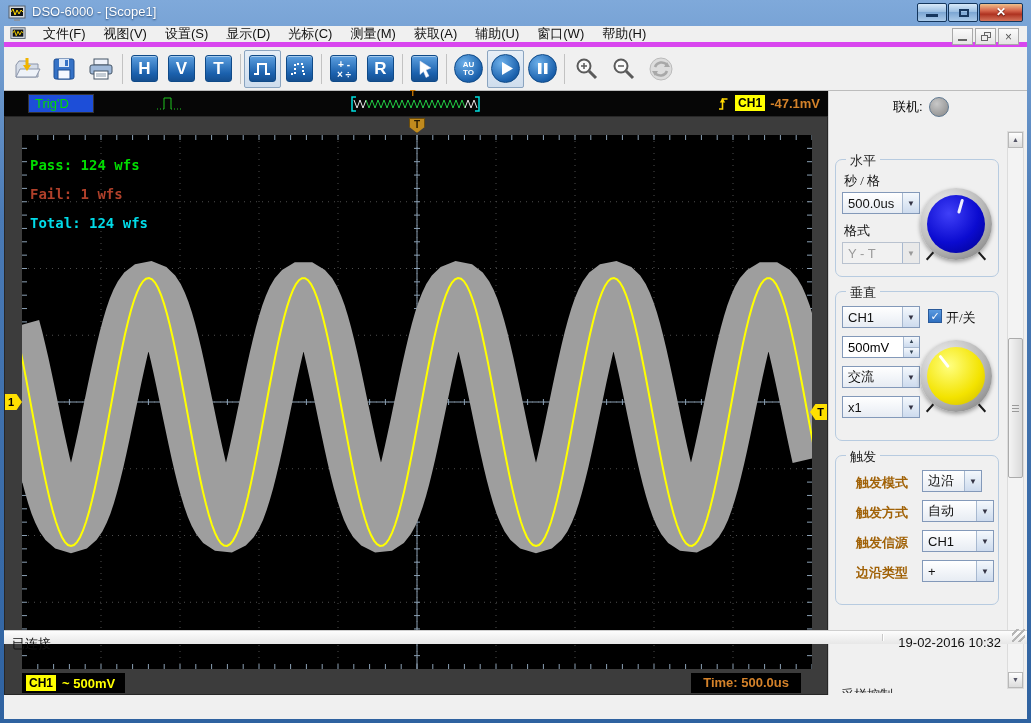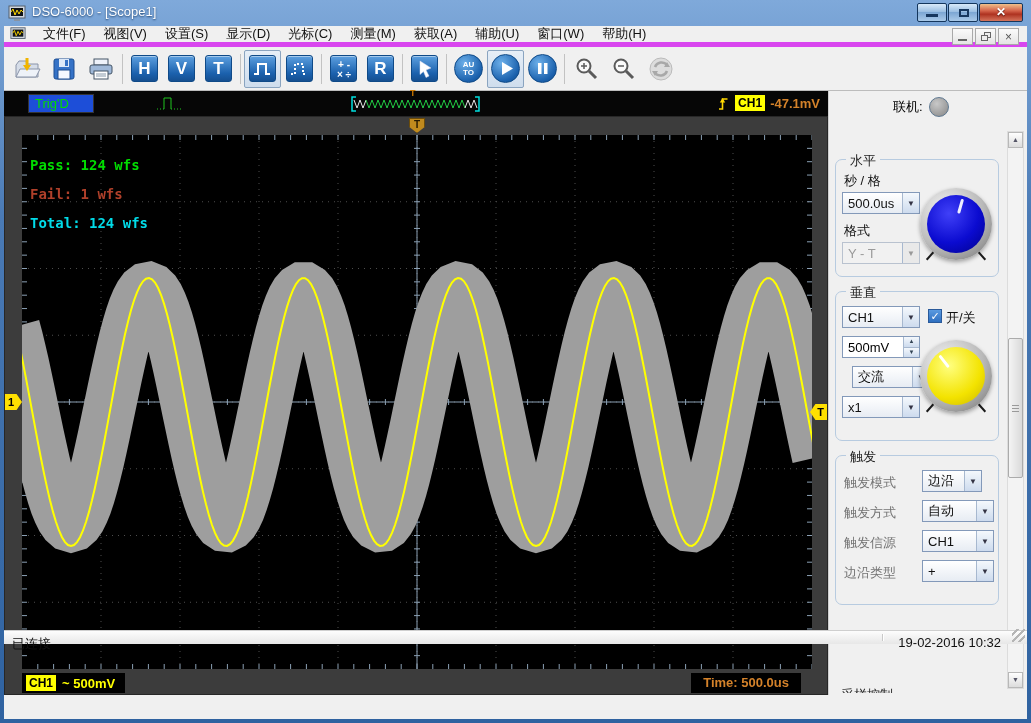--- a/index.html
+++ b/index.html
@@ -63,21 +63,21 @@
     clip-path:polygon(0 0,100% 0,100% 58%,50% 100%,0 58%);text-align:center;line-height:12px;font-size:10px;color:#241800;}
   .chinfo{position:absolute;left:17px;top:556px;height:20px;background:#000;display:flex;align-items:center;gap:6px;padding:0 10px 0 4px;}
   .chscale{color:#ffff00;font-size:13px;font-weight:bold;}
   .timeinfo{position:absolute;right:26px;top:556px;height:20px;background:#000;color:#d4822a;font-size:13px;font-weight:bold;line-height:20px;padding:0 12px;}
   
   .rpanel{position:absolute;left:824px;top:65px;width:199px;height:604px;background:#f0f0f0;border-left:1px solid #cfcfcf;font-size:13px;}
   .linkrow{position:absolute;left:64px;top:6px;display:flex;align-items:center;gap:6px;}
   .linkdot{width:20px;height:20px;border-radius:50%;background:radial-gradient(circle at 38% 32%,#c8c8c8,#9a9a9a 70%,#808080);border:1px solid #5f7890;}
   .grp{position:absolute;left:6px;width:164px;border:1px solid #b7cbe0;border-radius:7px;margin-top:36px;}
   .grp-title{position:absolute;top:-8px;left:10px;background:#f0f0f0;padding:0 4px;color:#222;}
-  .lbl{position:absolute;color:#111;}
+  .lbl{position:absolute;color:#111;font-family:Liberation Serif, serif;}
   .dd{position:absolute;height:22px;width:78px;border:1px solid #8399b9;background:linear-gradient(#ffffff,#e7ecf3);display:flex;align-items:center;}
   .dd .txt{flex:1;padding-left:5px;font-size:13px;color:#111;white-space:nowrap;overflow:hidden;}
   .dd .arw{width:17px;height:100%;display:flex;align-items:center;justify-content:center;border-left:1px solid #a7b8cf;
     background:linear-gradient(#f4f8fc,#cddbee);font-size:8px;color:#334;}
   .dd.disabled{background:#f1f1f1;border-color:#b9c2cf;}
   .dd.disabled .txt{color:#9a9a9a;}
   .dd.disabled .arw{background:#e9e9e9;color:#999;}
   .spin{position:absolute;height:22px;width:78px;border:1px solid #8399b9;background:#fff;display:flex;align-items:center;}
   .spin .txt{flex:1;padding-left:5px;font-size:13px;}
   .spin .arrs{width:16px;height:100%;border-left:1px solid #a7b8cf;display:flex;flex-direction:column;}
@@ -89,21 +89,21 @@
     background:radial-gradient(circle at 35% 30%,#f2f2f2,#b9b9b9 55%,#7d7d7d 92%);box-shadow:0 2px 4px rgba(0,0,0,.35);}
   .knob:before,.knob:after{content:"";position:absolute;bottom:-1px;width:2px;height:10px;background:#1a1a1a;}
   .knob:before{left:9px;transform:rotate(42deg);}
   .knob:after{right:9px;transform:rotate(-42deg);}
   .knob .cap{position:absolute;inset:7px;border-radius:50%;}
   .knob.blue .cap{background:radial-gradient(circle at 38% 32%,#4040f8,#0b0bd0 55%,#000088);}
   .knob.yellow .cap{background:radial-gradient(circle at 38% 32%,#ffff80,#f3e300 60%,#c9b400);}
   .knob .ptr{position:absolute;left:50%;top:10px;width:3px;height:15px;margin-left:-2px;background:#eef;border-radius:2px;transform-origin:50% 26px;}
   .knob.blue .ptr{transform:rotate(16deg);}
   .knob.yellow .ptr{transform:rotate(-38deg);background:#fff;}
-  .trow-lbl{position:absolute;left:8px;color:#737373;}
+  .trow-lbl{position:absolute;left:20px;color:#a16207;font-weight:bold;}
   .clipped{position:absolute;left:12px;top:595px;height:7px;overflow:hidden;font-size:13px;color:#222;}
   
   .vscroll{position:absolute;left:178px;top:40px;width:17px;height:558px;background:#f3f3f3;border:1px solid #dcdcdc;}
   .sbtn{position:absolute;left:0;width:15px;height:16px;background:linear-gradient(#fefefe,#dcdcdc);border:1px solid #b8b8b8;
     font-size:7px;color:#556;text-align:center;line-height:14px;}
   .sthumb{position:absolute;left:0;top:206px;width:15px;height:140px;background:linear-gradient(90deg,#f4f4f4,#dadada);border:1px solid #ababab;border-radius:2px;}
   .sthumb:after{content:"";position:absolute;left:3px;right:3px;top:50%;height:1px;background:#9a9a9a;box-shadow:0 -3px 0 #9a9a9a,0 3px 0 #9a9a9a;}
   
   .statusbar{position:absolute;left:0;top:604px;width:1023px;height:14px;background:linear-gradient(#fdfdfd,#e7e7e7);border-top:1px solid #cfcfcf;font-size:13px;color:#111;}
   .sb-left{position:absolute;left:8px;top:4px;}
@@ -656,21 +656,21 @@
         </div>
         <div class="cb" style="left:92px;top:17px;">✓</div>
         <div class="lbl" style="left:110px;top:17px;">开/关</div>
         <div class="spin" style="left:6px;top:44px;">
           <span class="txt">500mV</span>
           <span class="arrs">
               <div>▲</div>
               <div>▼</div>
             </span>
         </div>
-        <div class="dd" style="left:16px;top:74px;">
+        <div class="dd" style="left:6px;top:74px;">
           <span class="txt">交流</span>
           <span class="arw">▼</span>
         </div>
         <div class="dd" style="left:6px;top:104px;">
           <span class="txt">x1</span>
           <span class="arw">▼</span>
         </div>
         <div class="knob yellow" style="right:6px;top:48px;">
           <div class="cap"></div>
             <div class="ptr"></div>

